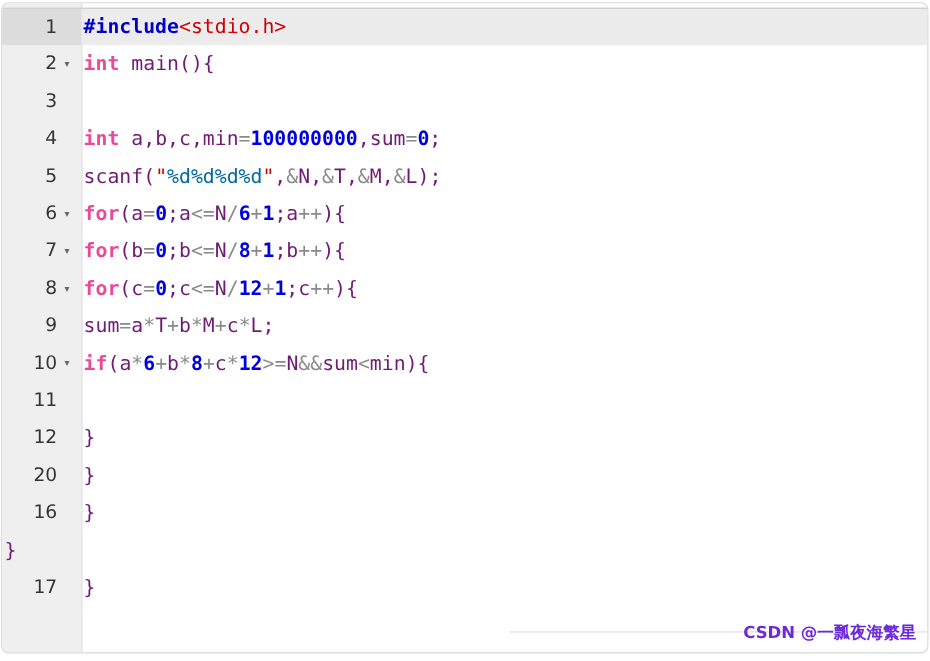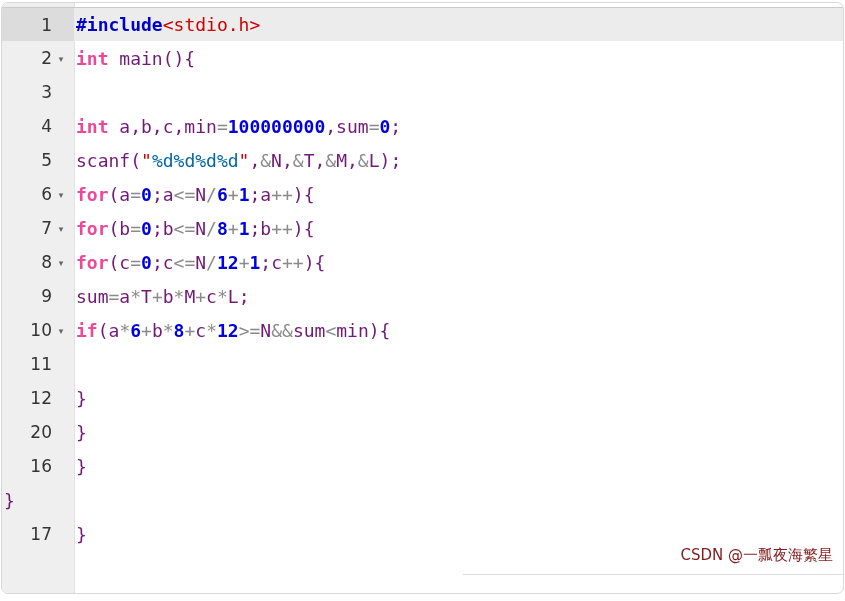--- a/index.html
+++ b/index.html
@@ -105,27 +105,28 @@
   .t-pre   { color: #0000c8; font-weight: bold; }
   .t-inc   { color: #d00000; }
   .t-quote { color: #cc0000; }
   .t-fmt   { color: #0369a1; }
   .t-op    { color: #8a8a8a; }
   .t-id    { color: #701a75; }
 
   #watermark {
     position: absolute;
     right: 10px;
-    bottom: 28px;
+    bottom: 8px;
     z-index: 3;
     font-family: "DejaVu Sans", "Liberation Sans", sans-serif;
     font-size: 15px;
-    color: #7f1d1d;
+    color: #6d28d9;
     white-space: nowrap;
     user-select: none;
+    font-weight: bold;
   }
   #watermark-rule {
     position: absolute;
     right: 0;
     bottom: 18px;
     width: 380px;
     height: 1px;
     background: #dddddd;
     z-index: 1;
   }

